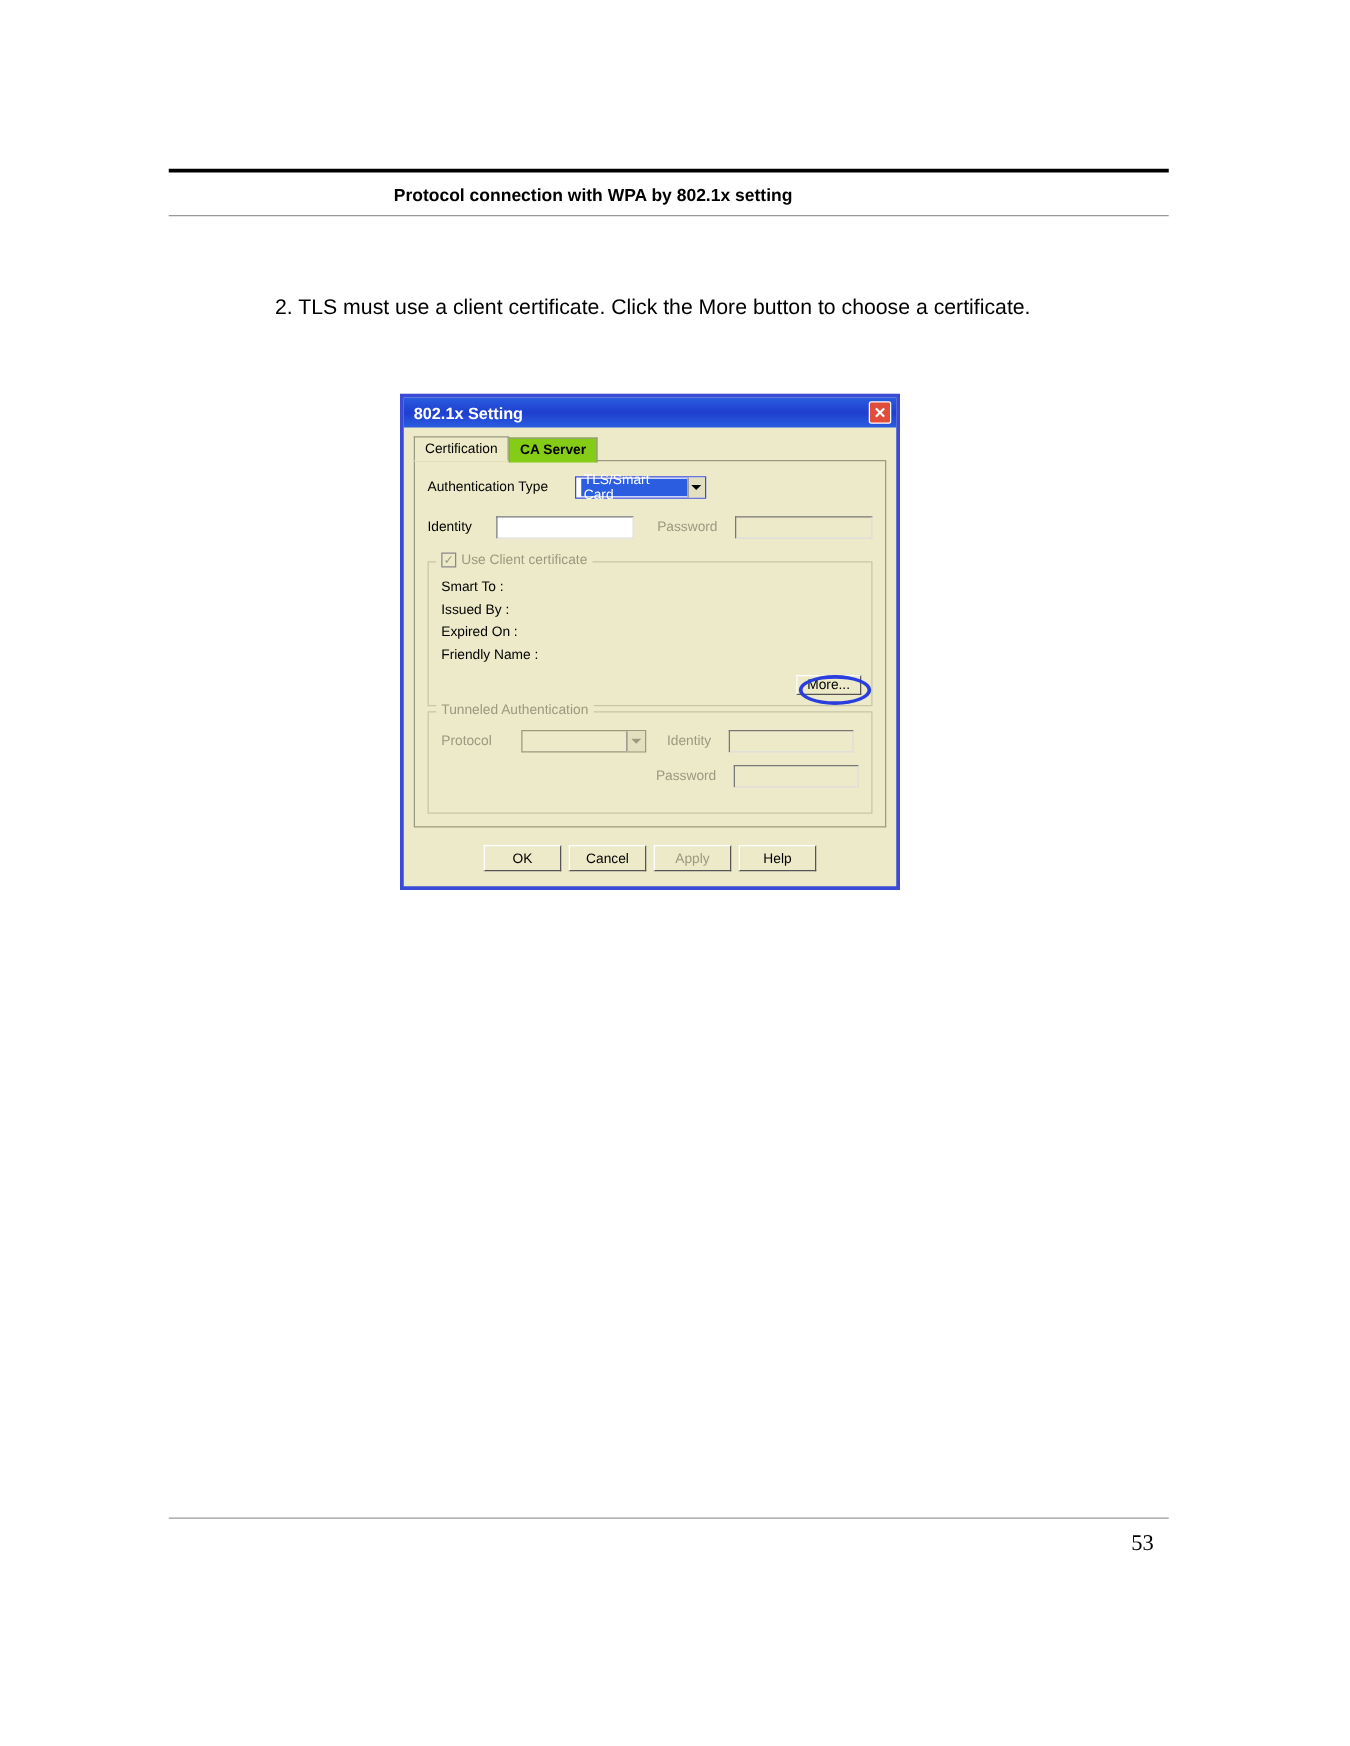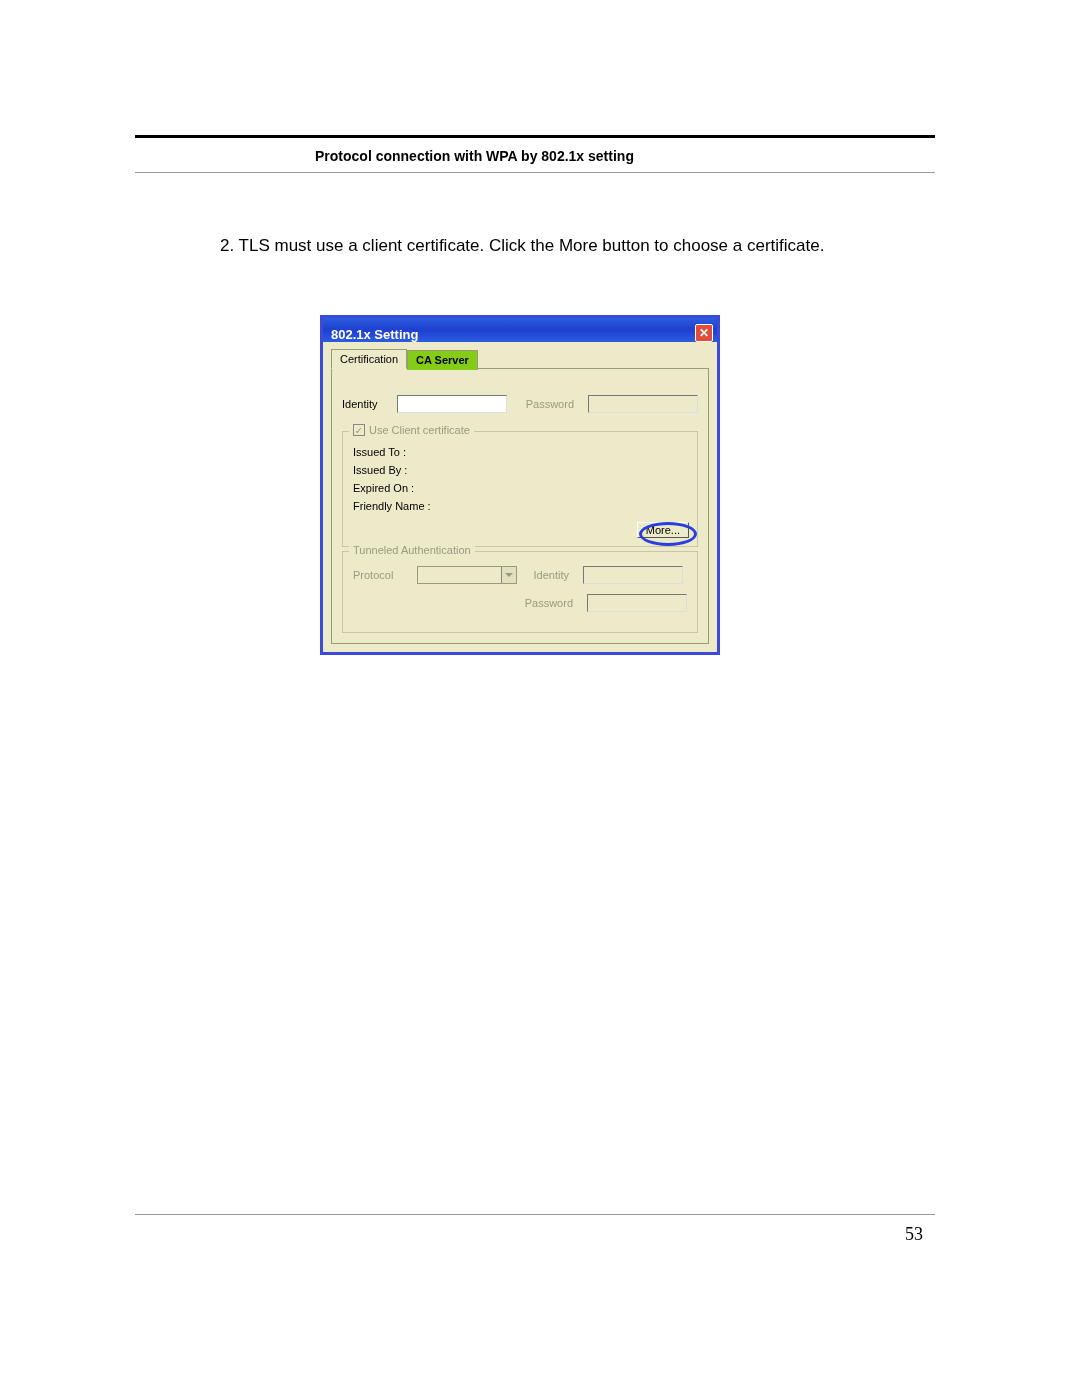--- a/index.html
+++ b/index.html
@@ -47,21 +47,21 @@
     border: 3px solid #3a4bd8;
     background: #edeac9;
     font-family: Tahoma, Arial, sans-serif;
     font-size: 11px;
   }
   .titlebar {
     background: linear-gradient(to bottom, #2a5de0 0%, #1f3fcf 50%, #2a5de0 100%);
     color: #fff;
     height: 24px;
     display: flex;
-    align-items: flex-end;
+    align-items: center;
     padding: 0 4px 0 8px;
     font-weight: bold;
     font-size: 13px;
     justify-content: space-between;
   }
   .close-btn {
     width: 18px;
     height: 18px;
     background: #e14d3a;
     border: 1px solid #fff;
@@ -287,34 +287,41 @@
       <div class="tabs">
         <div class="tab active">
           <span>Certification</span>
         </div>
         <div class="tab inactive">
           <span>CA Server</span>
         </div>
       </div>
       <div class="tab-panel">
 
+        <div class="row">
+          <span class="lbl" style="width:110px">Authentication Type</span>
+          <div class="select" style="width:105px">
+            <span class="sel-text">TLS/Smart Card</span>
+            <span class="sel-arrow"></span>
+          </div>
+        </div>
 
         <div class="row" style="margin-top:14px; gap:6px;">
           <span class="lbl" style="width:44px">Identity</span>
           <input class="text-input" style="width: 110px;" value="">
           <span class="lbl disabled" style="width:58px; text-align:right; margin-left:6px">Password</span>
           <input class="text-input disabled" style="width: 110px;" disabled="" value="">
         </div>
 
         <div class="fieldset" style="margin-top:18px; position:relative; padding-bottom:28px;">
           <div class="legend disabled">
             <span class="chk">✓</span>
             <span>Use Client certificate</span>
           </div>
-          <div class="cert-line">Issued To :</div>
+          <div class="cert-line">Smart To :</div>
           <div class="cert-line">Issued By :</div>
           <div class="cert-line">Expired On :</div>
           <div class="cert-line">Friendly Name :</div>
           <div class="more-btn">
             <span>More...</span>
           </div>
           <div class="annot"></div>
         </div>
 
         <div class="fieldset" style="">
@@ -329,18 +336,32 @@
             <span class="lbl disabled" style="width:46px; text-align:right">Identity</span>
             <input class="text-input disabled" style="width: 100px;" disabled="">
           </div>
           <div class="row" style="gap:6px; justify-content:flex-end;">
             <span class="lbl disabled" style="width:58px; text-align:right">Password</span>
             <input class="text-input disabled" style="width: 100px;" disabled="">
           </div>
         </div>
       </div>
 
+      <div class="button-row">
+        <div class="dlg-btn">
+            <span>OK</span>
+          </div>
+        <div class="dlg-btn">
+            <span>Cancel</span>
+          </div>
+        <div class="dlg-btn disabled">
+            <span>Apply</span>
+          </div>
+        <div class="dlg-btn">
+            <span>Help</span>
+          </div>
+      </div>
     </div>
   </div>
 
   <div class="footer-rule"></div>
   <div class="page-num">53</div>
 </div>
 
 </body></html>

